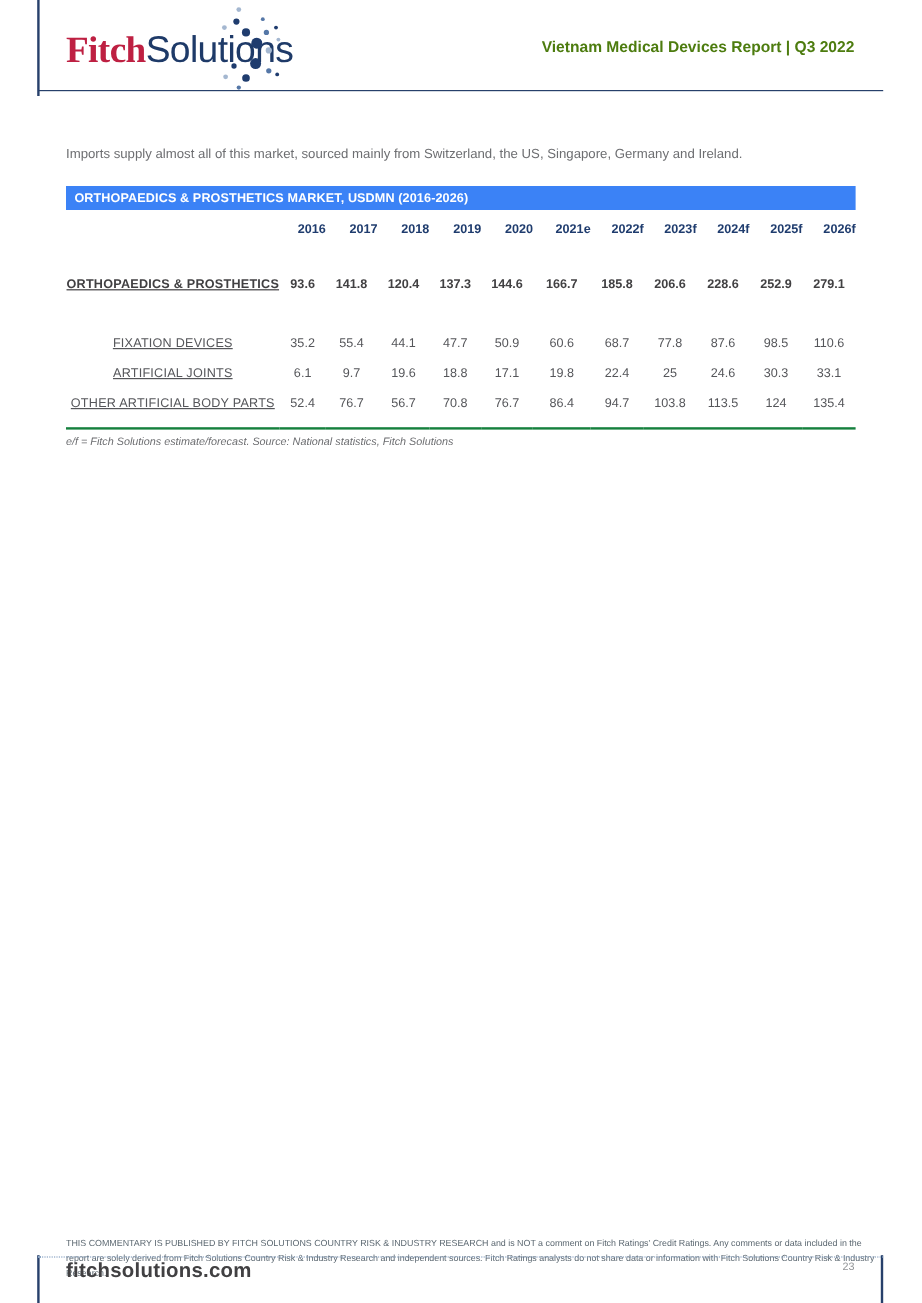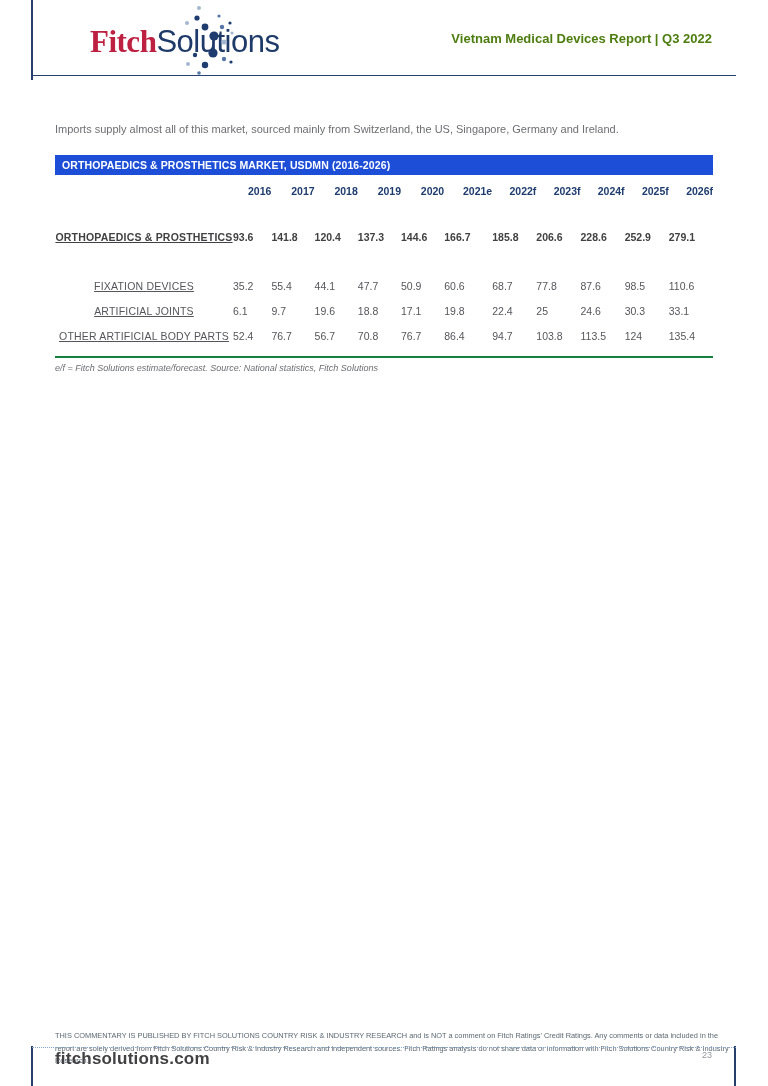--- a/index.html
+++ b/index.html
@@ -10,35 +10,35 @@
   }
   
   .vline { position:absolute; width:2px; background:#27406b; }
   .vline.top-left { left:31px; top:0; height:80px; }
   .vline.bottom-left { left:31px; top:1046px; height:40px; }
   .vline.bottom-right { left:734px; top:1046px; height:40px; }
   .header-rule { position:absolute; left:32px; top:75px; width:704px; height:1px; background:#27406b; }
 
   
   .logo { position:absolute; left:55px; top:24px; display:flex; align-items:baseline; }
-  .logo .fitch { font-family:"Liberation Serif", serif; font-weight:700; font-size:31px; color:#be2042; letter-spacing:-0.5px;margin-left:35px; }
+  .logo .fitch { font-family:"Liberation Serif", serif; font-weight:700; font-size:31px; color:#be2042; letter-spacing:-0.5px; }
   .logo .solutions { font-family:"Liberation Sans", sans-serif; font-weight:400; font-size:31px; color:#1e3a68; letter-spacing:-0.5px; }
   .logo-dots { position:absolute; left:184px; top:4px; }
   .report-title { position:absolute; right:56px; top:31px; font-size:13px; font-weight:700; color:#4d7c0f; }
 
   
   .intro { position:absolute; left:55px; top:112px; width:660px; font-size:11px; color:#6d6e71; }
 
   
   .table-wrap { position:absolute; left:55px; top:155px; width:658px; }
-  .table-title { background:#1d4ed8; color:#ffffff; font-weight:700; font-size:10.5px; padding:4px 6px 4px 7px; letter-spacing:0.1px; }
+  .table-title { background:#3b82f6; color:#ffffff; font-weight:700; font-size:10.5px; padding:4px 6px 4px 7px; letter-spacing:0.1px; }
   table.data-table { width:100%; border-collapse:collapse; font-size:10.5px; border-bottom:2px solid #15803d; }
   table.data-table th { color:#1f3c6e; font-weight:700; text-align:right; padding:10px 0 6px; font-size:10.5px; }
   table.data-table th.label-col { width:178px; }
-  table.data-table td { text-align:left; color:#55565a; padding:6.5px 0; }
+  table.data-table td { text-align:center; color:#55565a; padding:6.5px 0; }
   table.data-table td.label { text-align:center; letter-spacing:0.2px;text-decoration:underline; }
   table.data-table tr.total-row td { font-weight:700; color:#414042; padding:28px 0 30px; }
   table.data-table tbody tr:last-child td { padding-bottom:14px; }
   .footnote { font-style:italic; font-size:9px; color:#6d6e71; padding-top:5px; font-family:"Liberation Sans", sans-serif; }
 
   
   .disclaimer { position:absolute; left:55px; top:1023px; width:684px; font-size:7.4px; line-height:12.5px; color:#5b6770; letter-spacing:0; }
   .dotted-rule { position:absolute; left:32px; top:1047px; width:704px; border-top:1px dotted #8aa5c4; }
   .website { position:absolute; left:55px; top:1049px; font-size:17px; font-weight:700; color:#414042; letter-spacing:0.2px; }
   .page-num { position:absolute; right:56px; top:1050px; font-size:9px; color:#939598; }

